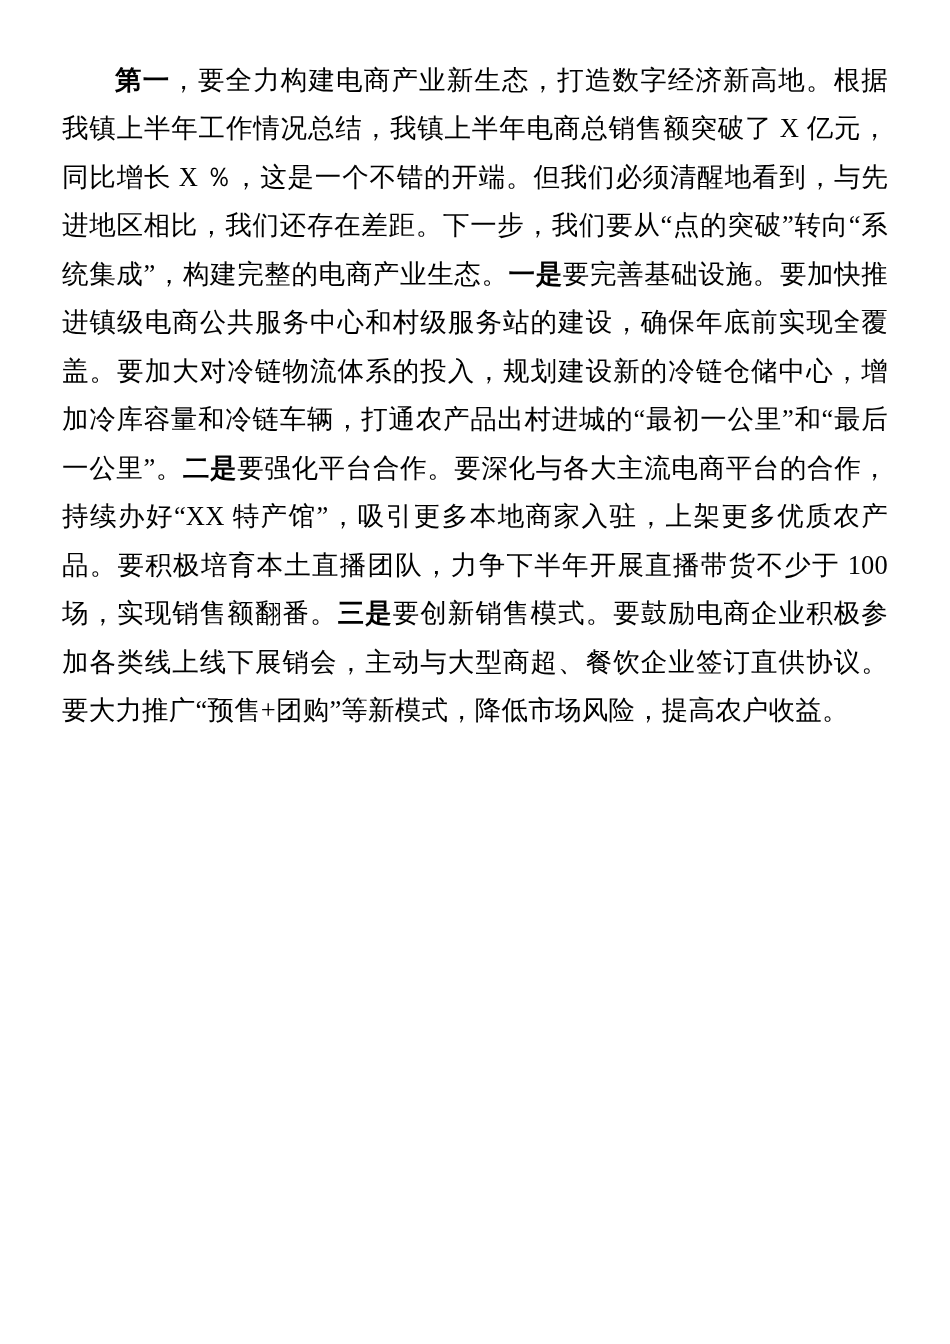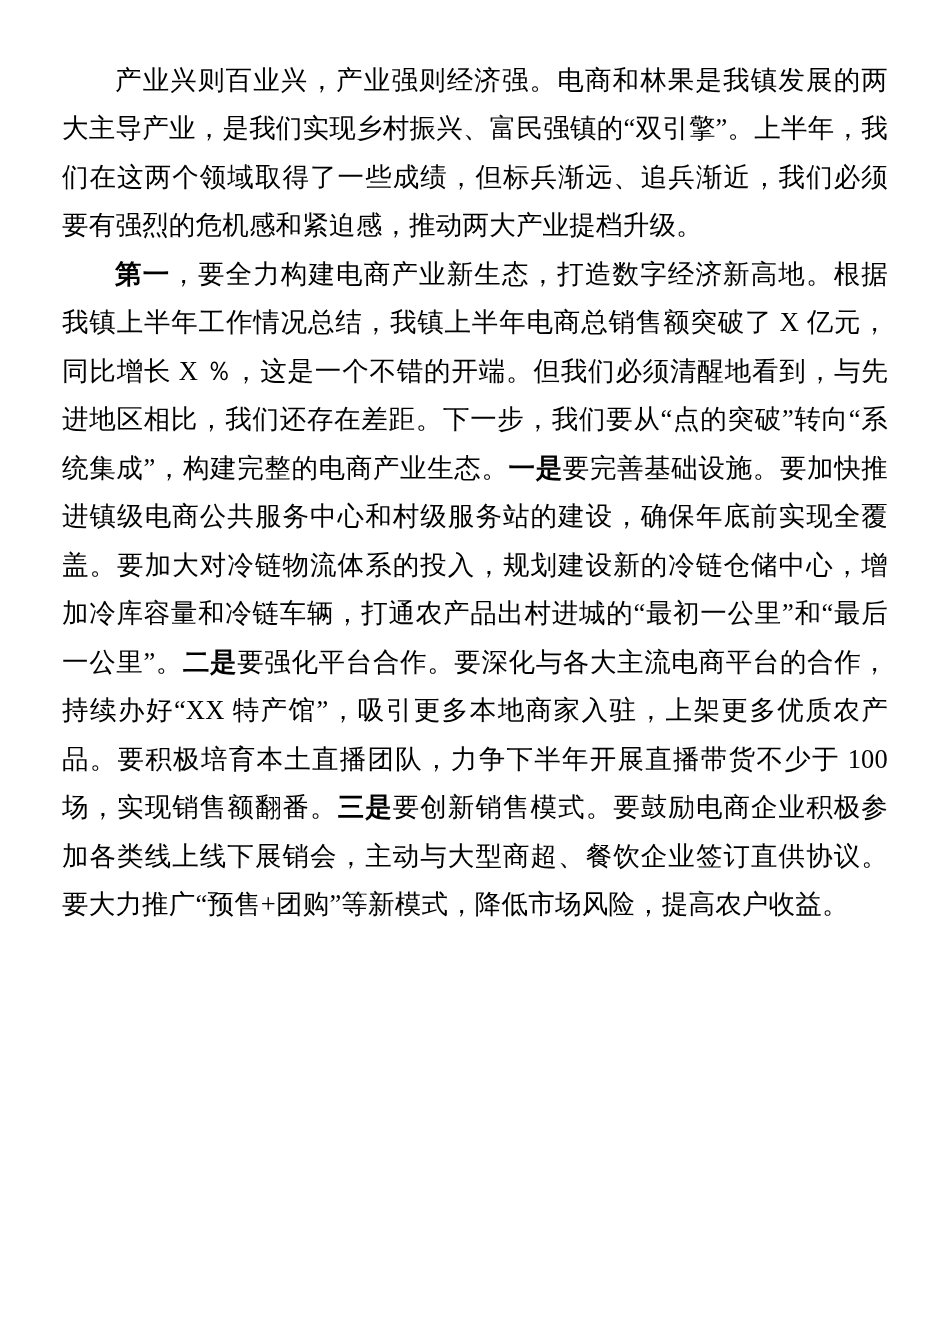--- a/index.html
+++ b/index.html
@@ -39,16 +39,15 @@
   }
   b, .bold {
     font-weight: bold;
   }
 </style>
 </head>
 <body>
 
 <div class="page">
   <div class="doc-body" id="doc-body">
-      <p class="para"><span>产业兴则百业兴，产业强则经济强。电商和林果是我镇发展的两大主导产业，是我们实现乡村振兴、富民强镇的“双引擎”。上半年，我们在这两个领域取得了一些成绩，但标兵渐远、追兵渐近，我们必须要有强烈的危机感和紧迫感，推动两大产业提档升级。</span></p>
       <p class="para"><span class="bold">第一</span><span>，要全力构建电商产业新生态，打造数字经济新高地。根据我镇上半年工作情况总结，我镇上半年电商总销售额突破了 X 亿元，同比增长 X ％，这是一个不错的开端。但我们必须清醒地看到，与先进地区相比，我们还存在差距。下一步，我们要从“点的突破”转向“系统集成”，构建完整的电商产业生态。</span><span class="bold">一是</span><span>要完善基础设施。要加快推进镇级电商公共服务中心和村级服务站的建设，确保年底前实现全覆盖。要加大对冷链物流体系的投入，规划建设新的冷链仓储中心，增加冷库容量和冷链车辆，打通农产品出村进城的“最初一公里”和“最后一公里”。</span><span class="bold">二是</span><span>要强化平台合作。要深化与各大主流电商平台的合作，持续办好“XX 特产馆”，吸引更多本地商家入驻，上架更多优质农产品。要积极培育本土直播团队，力争下半年开展直播带货不少于 100 场，实现销售额翻番。</span><span class="bold">三是</span><span>要创新销售模式。要鼓励电商企业积极参加各类线上线下展销会，主动与大型商超、餐饮企业签订直供协议。要大力推广“预售+团购”等新模式，降低市场风险，提高农户收益。</span></p>
     </div>
 </div>
 
 </body></html>

